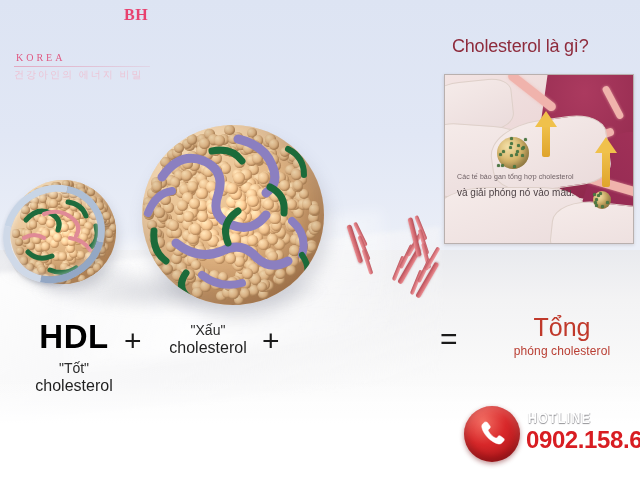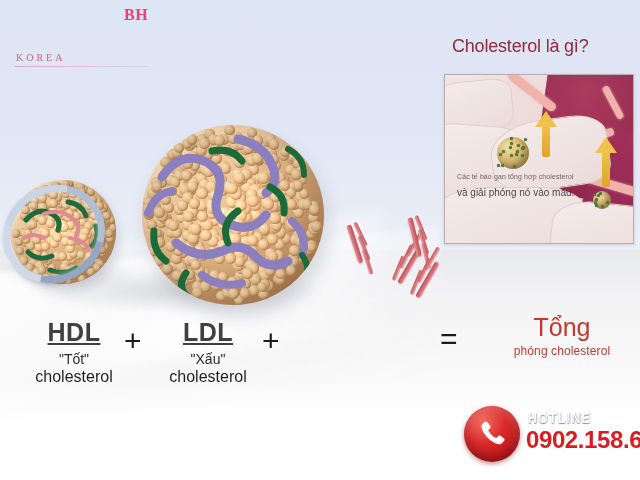--- a/index.html
+++ b/index.html
@@ -192,21 +192,21 @@
   #inset-cap2 {
     position:absolute; left:12px; top:112px; width:170px;
     font-size:10px; color:#4e4346;
   }
 
   
   #formula {
     position:absolute; left:0; top:318px; width:640px; height:80px;
   }
   .f-col { position:absolute; text-align:center; }
-  .f-main { font-weight:bold; font-size:25px; color:#404040; letter-spacing:.5px;text-decoration:underline; }
+  .f-main { font-weight:bold; font-size:33px; color:#000000; letter-spacing:.5px; }
   .f-sub1 { font-size:14px; color:#2b2b2b; margin-top:4px; }
   .f-sub2 { font-size:16px; color:#1f1f1f; margin-top:1px; }
   .f-op { position:absolute; font-size:30px; color:#1a1a1a; font-weight:300; top:6px; }
   .f-tri { position:absolute; font-size:25px; color:#1c1c1c; top:5px; letter-spacing:-.3px; }
   .f-eq  { position:absolute; font-size:30px; color:#1a1a1a; top:4px; font-weight:300; }
   #total { position:absolute; left:492px; top:-5px; width:140px; text-align:center; }
   .t-big { font-size:25px; color:#c0392b; }
   .t-small { font-size:12px; color:#b93e33; margin-top:2px; letter-spacing:.1px; }
 
   
@@ -246,20 +246,21 @@
   <div class="bg-table"></div>
   <div class="table-edge"></div>
   <div class="table-edge2"></div>
   <div class="soft-shadow"></div>
   <div class="soft-shadow2"></div>
 
   <div id="logo">
     <div class="logo-sup">BH</div>
     <div class="logo-korea">KOREA</div>
     <div class="logo-rule"></div>
+    <div class="logo-kr">건강아인의  에너지  비밀</div>
   </div>
 
   <div class="particle" id="hdl">
     <div class="beads" id="hdl-beads">
         <div class="bead" style="left: 96.9599px; top: 48.9406px; width: 8.15182px; height: 8.15182px; filter: brightness(0.93);"></div>
         <div class="bead" style="left: 42.9905px; top: 70.8723px; width: 8.8073px; height: 8.8073px; filter: brightness(1.04);"></div>
         <div class="bead" style="left: 44.0511px; top: 12.5428px; width: 8.45251px; height: 8.45251px; filter: brightness(0.98);"></div>
         <div class="bead" style="left: 28.1141px; top: 86.9963px; width: 8.27272px; height: 8.27272px; filter: brightness(0.95);"></div>
         <div class="bead" style="left: 49.9541px; top: 11.9136px; width: 8.44346px; height: 8.44346px; filter: brightness(0.98);"></div>
         <div class="bead" style="left: 32.8522px; top: 12.2298px; width: 8.36406px; height: 8.36406px; filter: brightness(0.97);"></div>
@@ -1044,21 +1045,20 @@
 
     <div class="f-col" style="left:14px;top:0;width:120px;">
       <div class="f-main">HDL</div>
       <div class="f-sub1">"Tốt"</div>
       <div class="f-sub2">cholesterol</div>
     </div>
 
     <div class="f-op" style="left:124px;">+</div>
 
     <div class="f-col" style="left:148px;top:0;width:120px;">
-      <div class="f-main">LDL</div>
       <div class="f-sub1">"Xấu"</div>
       <div class="f-sub2">cholesterol</div>
     </div>
 
     <div class="f-op" style="left:262px;">+</div>
 
 
     <div class="f-eq" style="left:440px;">=</div>
 
     <div id="total">

